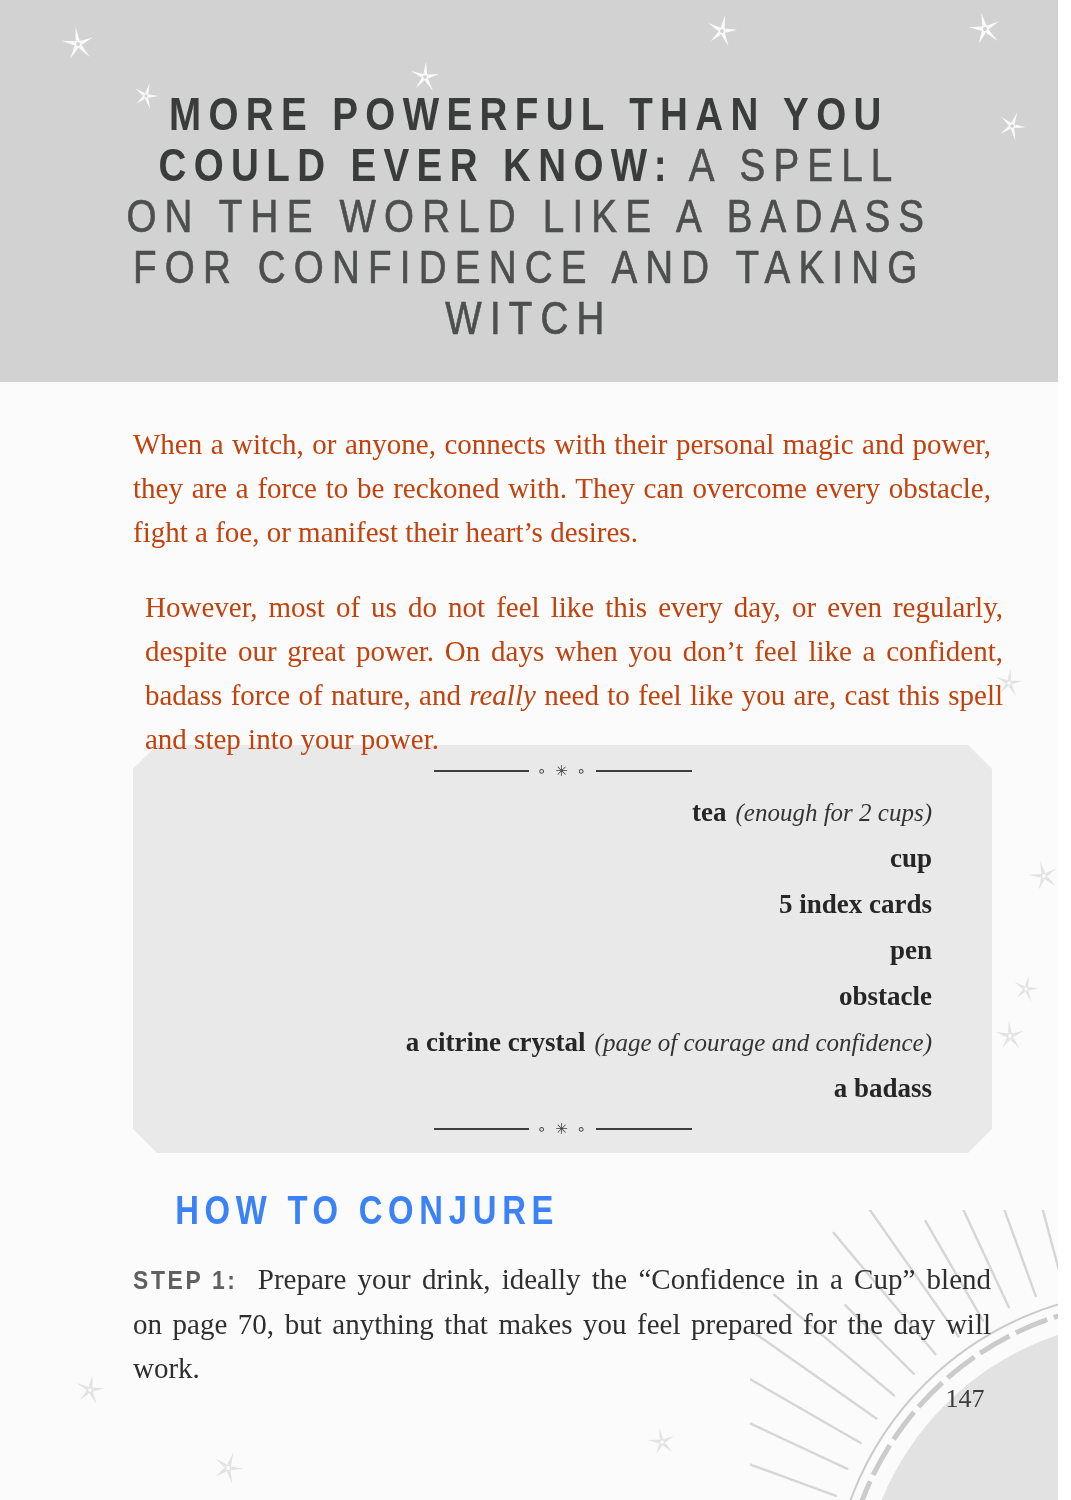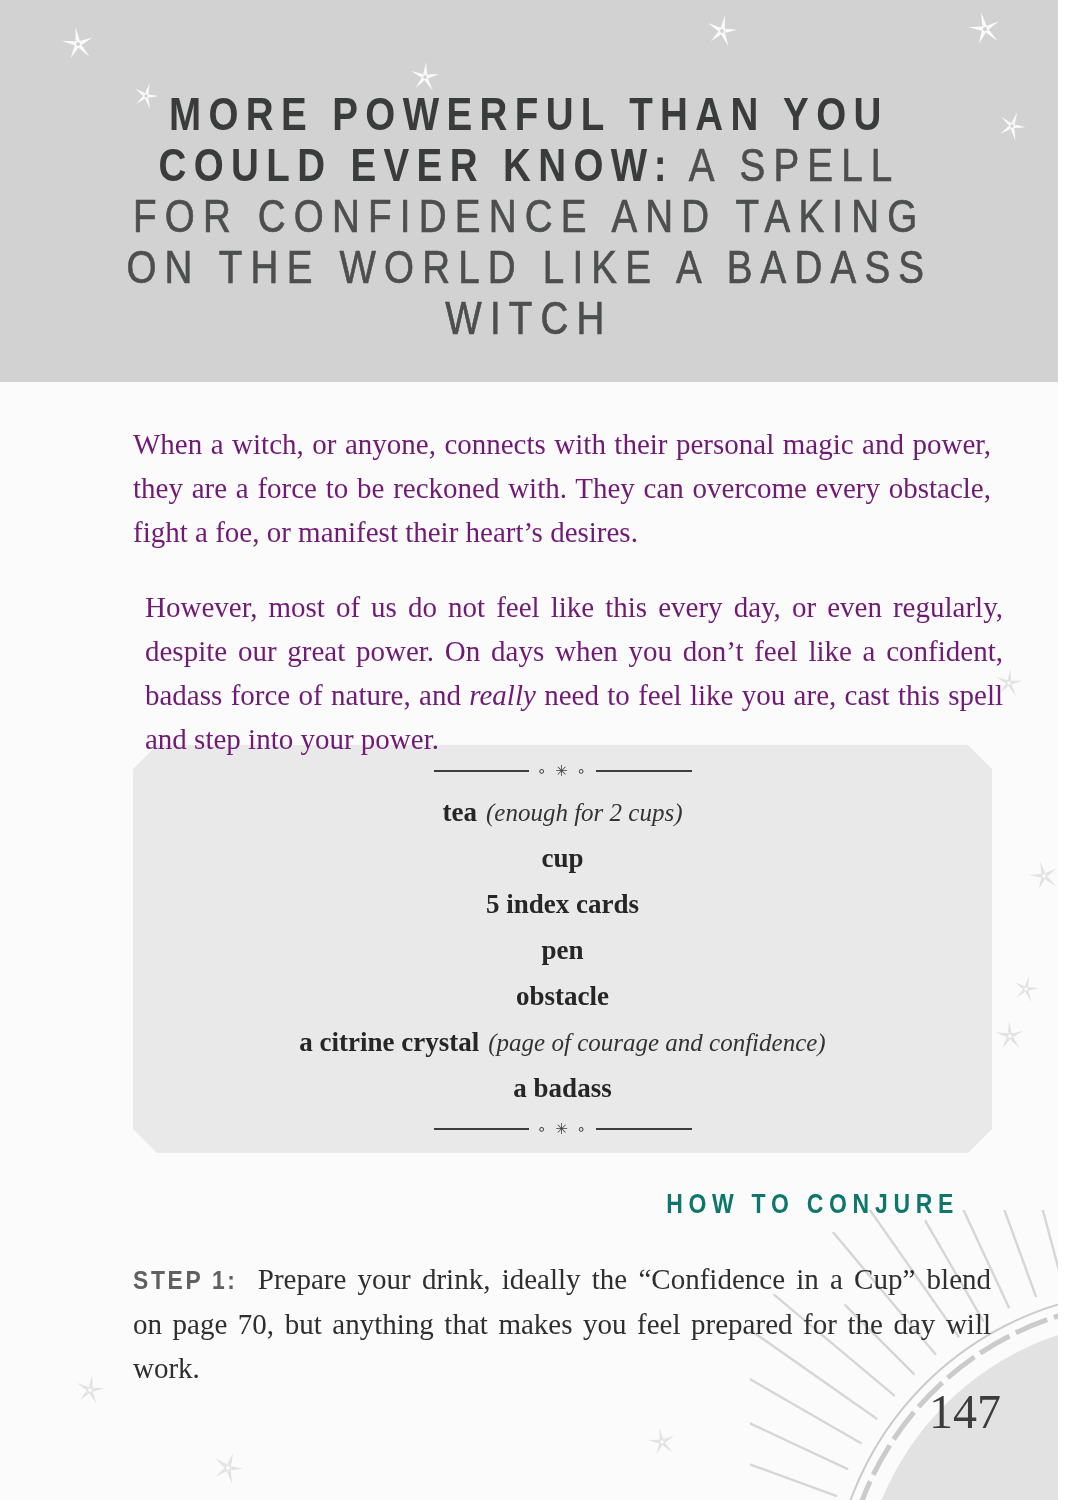--- a/index.html
+++ b/index.html
@@ -27,21 +27,21 @@
   .t-line{white-space:nowrap;}
   .cnd{display:inline-block;transform:scaleX(0.82);transform-origin:50% 50%;}
   .t-bold{font-weight:700;letter-spacing:9px;color:#3a3b3b;}
   .t-light{font-weight:400;letter-spacing:10px;color:#4d4e4e;-webkit-text-stroke:0.7px #4d4e4e;}
   .t-bold:empty,.t-light:empty{display:none;}
   .t-bold:not(:empty)+.t-light:not(:empty){margin-left:18px;}
 
   
   .para{
     position:absolute;left:133px;width:858px;
-    font-size:29px;line-height:44px;color:#701a75;
+    font-size:29px;line-height:44px;color:#c2410c;
     text-align:justify;z-index:3;
   }
   .para-1{top:393px;}
   .para-2{top:556px;margin-left:12px;}
   .em{font-style:italic;}
 
   
   .ing-box{
     position:absolute;left:133px;top:745px;width:859px;height:408px;
     background:#e9e9e9;z-index:2;
@@ -51,32 +51,32 @@
     padding:14px 60px 12px;
   }
   .divider{
     width:258px;margin:0 auto;display:flex;align-items:center;height:24px;flex:0 0 auto;
   }
   .divider .line{flex:1;height:2.5px;background:#3e3e3e;}
   .divider .orn{
     font-family:"DejaVu Sans",sans-serif;font-size:15px;color:#3e3e3e;
     margin:0 8px;white-space:nowrap;letter-spacing:2px;
   }
-  .ing-list{flex:0 0 auto;text-align:center;}
+  .ing-list{flex:0 0 auto;text-align:right;}
   .ing-item{padding:8.5px 0;font-size:27px;line-height:29px;color:#262626;}
   .ing-name{font-weight:700;}
   .ing-note{font-style:italic;font-weight:400;font-size:25px;color:#333;}
   .ing-note:not(:empty){margin-left:9px;}
 
   
   .conjure-heading{
     position:absolute;left:133px;top:1188px;width:858px;
-    text-align:right;z-index:3;
+    text-align:left;z-index:3;
     font-family:"Liberation Sans",sans-serif;font-weight:700;
-    font-size:28px;letter-spacing:7px;color:#0f766e;
+    font-size:40px;letter-spacing:7px;color:#3b82f6;
   }
   .step-para{
     position:absolute;left:133px;top:1228px;width:858px;
     font-size:29px;line-height:44px;color:#2f2f2f;text-align:justify;z-index:3;
   }
   .step-label{
     font-family:"Liberation Sans",sans-serif;font-weight:700;
     font-size:26px;letter-spacing:3px;color:#606060;
     display:inline-block;transform:scaleX(0.88);transform-origin:0 60%;
     margin-right:6px;
@@ -85,21 +85,21 @@
   
   .running-title{
     position:absolute;left:133px;top:1396px;width:858px;
     text-align:center;z-index:3;
     font-family:"Liberation Sans",sans-serif;font-weight:700;
     font-size:24px;letter-spacing:4px;color:#4a4a4a;
   }
   .page-number{
     position:absolute;left:915px;top:1384px;width:100px;
     text-align:center;z-index:3;
-    font-family:"Liberation Serif",serif;font-size:48px;color:#3c3c3c;
+    font-family:"Liberation Serif",serif;font-size:26px;color:#3c3c3c;
   }
 
   
   .star{position:absolute;z-index:2;transform:translate(-50%,-50%);}
   .star-white{color:#ffffff;opacity:0.92;}
   .star-gray{color:#e2e2e2;}
   .sunburst{position:absolute;left:750px;top:1210px;width:800px;height:800px;z-index:0;}
 </style>
 </head>
 <body>
@@ -240,22 +240,22 @@
   <svg class="star star-gray" style="left:662px;top:1442px;width:34px;height:34px;transform:translate(-50%,-50%) rotate(-11deg)">
       <use href="#star-shape"></use>
     </svg>
   <svg class="star star-gray" style="left:228px;top:1468px;width:38px;height:38px;transform:translate(-50%,-50%) rotate(19deg)">
       <use href="#star-shape"></use>
     </svg>
 
   <div class="title-block">
     <div class="t-line"><span class="cnd"><span class="t-bold">MORE POWERFUL THAN YOU</span></span></div>
     <div class="t-line"><span class="cnd"><span class="t-bold">COULD EVER KNOW:</span><span class="t-light">A SPELL</span></span></div>
+    <div class="t-line"><span class="cnd"><span class="t-light">ON THE WORLD LIKE A BADASS</span></span></div>
     <div class="t-line"><span class="cnd"><span class="t-light">FOR CONFIDENCE AND TAKING</span></span></div>
-    <div class="t-line"><span class="cnd"><span class="t-light">ON THE WORLD LIKE A BADASS</span></span></div>
     <div class="t-line"><span class="cnd"><span class="t-light">WITCH</span></span></div>
   </div>
 
   <p class="para para-1">When a witch, or anyone, connects with their personal magic and power, they are a force to be reckoned with. They can overcome every obstacle, fight a foe, or manifest their heart’s desires.</p>
   <p class="para para-2"><span>However, most of us do not feel like this every day, or even regularly, despite our great power. On days when you don’t feel like a confident, badass force of nature, and </span><span class="em">really</span><span> need to feel like you are, cast this spell and step into your power.</span></p>
 
   <div class="ing-box">
     <div class="divider">
       <span class="line"></span>
       <span class="orn">∘ ✳ ∘</span>

